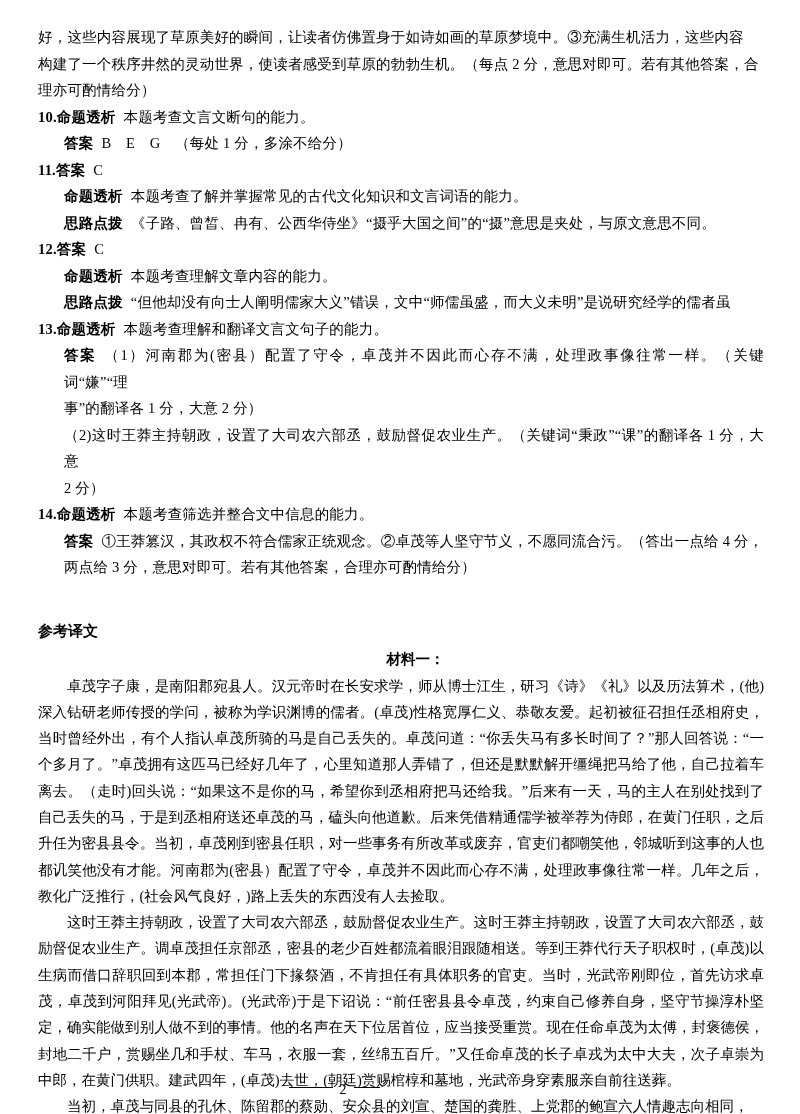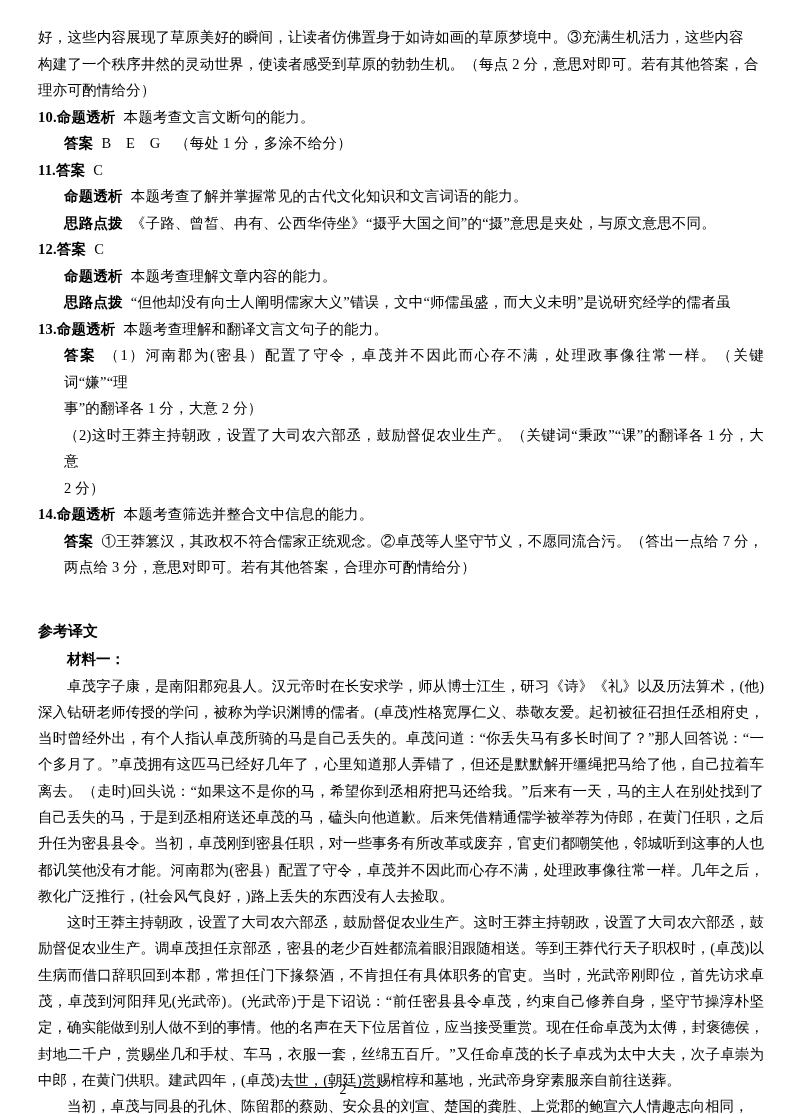--- a/index.html
+++ b/index.html
@@ -61,20 +61,21 @@
     font-weight: bold;
     font-size: 15px;
     line-height: 28px;
     margin-top: 36px;
   }
   .material-head {
     font-weight: bold;
     font-size: 14.5px;
     line-height: 28px;
     text-indent: 29px;
+    text-align: center;
   }
   .footer {
     position: absolute;
     left: 0;
     right: 0;
     bottom: 16px;
     text-align: center;
     font-size: 14px;
   }
   .footer .dash {
@@ -121,21 +122,21 @@
     <div>
       <div class="ln hang"><span class="b num">13.</span><span class="tag">命题透析</span><span>本题考查理解和翻译文言文句子的能力。</span></div>
       <div class="ln hang2"><span class="tag">答案</span><span>（1）河南郡为(密县）配置了守令，卓茂并不因此而心存不满，处理政事像往常一样。（关键词“嫌”“理</span></div>
       <div class="ln hang2"><span>事”的翻译各 1 分，大意 2 分）</span></div>
       <div class="ln hang2"><span>（2)这时王莽主持朝政，设置了大司农六部丞，鼓励督促农业生产。（关键词“秉政”“课”的翻译各 1 分，大意</span></div>
       <div class="ln hang2"><span>2 分）</span></div>
     </div>
 
     <div>
       <div class="ln hang"><span class="b num">14.</span><span class="tag">命题透析</span><span>本题考查筛选并整合文中信息的能力。</span></div>
-      <div class="ln hang2"><span class="tag">答案</span><span>①王莽篡汉，其政权不符合儒家正统观念。②卓茂等人坚守节义，不愿同流合污。（答出一点给 7 分，</span></div>
+      <div class="ln hang2"><span class="tag">答案</span><span>①王莽篡汉，其政权不符合儒家正统观念。②卓茂等人坚守节义，不愿同流合污。（答出一点给 4 分，</span></div>
       <div class="ln hang2"><span>两点给 3 分，意思对即可。若有其他答案，合理亦可酌情给分）</span></div>
     </div>
 
     <div class="section-title">参考译文</div>
     <div class="material-head">材料一：</div>
 
     <div class="translation-body para-indent"><span>卓茂字子康，是南阳郡宛县人。汉元帝时在长安求学，师从博士江生，研习《诗》《礼》以及历法算术，(他)深入钻研老师传授的学问，被称为学识渊博的儒者。(卓茂)性格宽厚仁义、恭敬友爱。起初被征召担任丞相府史，当时曾经外出，有个人指认卓茂所骑的马是自己丢失的。卓茂问道：“你丢失马有多长时间了？”那人回答说：“一个多月了。”卓茂拥有这匹马已经好几年了，心里知道那人弄错了，但还是默默解开缰绳把马给了他，自己拉着车离去。（走时)回头说：“如果这不是你的马，希望你到丞相府把马还给我。”后来有一天，马的主人在别处找到了自己丢失的马，于是到丞相府送还卓茂的马，磕头向他道歉。后来凭借精通儒学被举荐为侍郎，在黄门任职，之后升任为密县县令。当初，卓茂刚到密县任职，对一些事务有所改革或废弃，官吏们都嘲笑他，邻城听到这事的人也都讥笑他没有才能。</span><span class="underline-wavy">河南郡为(密县）配置了守令，卓茂并不因此而心存不满，处理政事像往常一样。</span>几年之后，教化广泛推行，(社会风气良好，)路上丢失的东西没有人去捡取。</div>
 
     <div class="translation-body para-indent"><span class="underline-wavy">这时王莽主持朝政，设置了大司农六部丞，鼓励督促农业生产。</span><span>这时王莽主持朝政，设置了大司农六部丞，鼓励督促农业生产。调卓茂担任京部丞，密县的老少百姓都流着眼泪跟随相送。等到王莽代行天子职权时，(卓茂)以生病而借口辞职回到本郡，常担任门下掾祭酒，不肯担任有具体职务的官吏。当时，光武帝刚即位，首先访求卓茂，卓茂到河阳拜见(光武帝)。(光武帝)于是下诏说：“前任密县县令卓茂，约束自己修养自身，坚守节操淳朴坚定，确实能做到别人做不到的事情。他的名声在天下位居首位，应当接受重赏。现在任命卓茂为太傅，封褒德侯，封地二千户，赏赐坐几和手杖、车马，衣服一套，丝绵五百斤。”又任命卓茂的长子卓戎为太中大夫，次子卓崇为中郎，在黄门供职。建武四年，(卓茂)去世，(朝廷)赏赐棺椁和墓地，光武帝身穿素服亲自前往送葬。</span></div>
 

